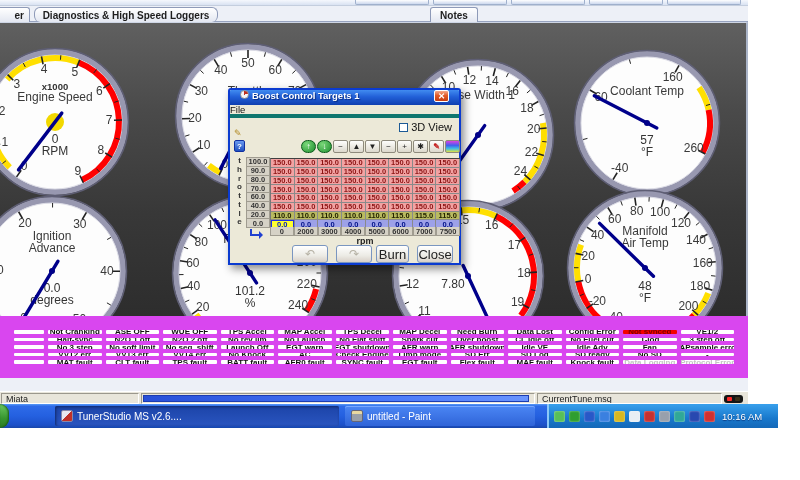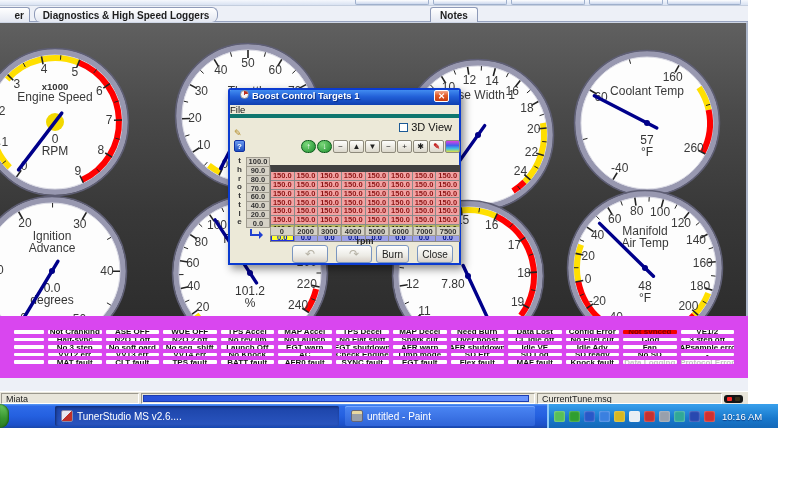--- a/index.html
+++ b/index.html
@@ -51,40 +51,40 @@
   .tbtn.rainbow{background:linear-gradient(180deg,#e040e0,#4060f0 40%,#40c0e0 70%,#e0e040)}
   .dlg-pencil{position:absolute;left:4px;top:38px;font-size:9px;color:#b08820}
   .dlg-help{position:absolute;left:4px;top:50px;width:11px;height:12px;border-radius:2px;
             background:linear-gradient(#6a9af0,#2050c0);border:1px solid #1030a0;color:#fff;
             font-size:8px;font-weight:bold;display:flex;align-items:center;justify-content:center}
   .vletter{position:absolute;left:5px;width:9px;font-size:8px;font-weight:bold;color:#333;text-align:center}
   .tbl-ylab{position:absolute;left:16px;top:67px;width:24px;display:grid;grid-auto-rows:8.75px;
             border-top:1px solid #a09c90}
   .ylab,.xlab{background:#d6d2c6;border:1px solid #a09c90;border-top:none;font-size:7.5px;
               font-weight:bold;color:#333;display:flex;align-items:center;justify-content:center}
-  .tbl-grid{position:absolute;left:40px;top:75px;width:190px;display:grid;
+  .tbl-grid{position:absolute;left:40px;top:68px;width:190px;display:grid;
             grid-template-columns:repeat(8,1fr);grid-auto-rows:8.75px;
-            border-left:1px solid #777;border-top:7px solid #404040}
+            border-left:1px solid #777;border-top:1px solid #404040}
   .cell{font-size:7.5px;font-weight:bold;display:flex;align-items:center;justify-content:center;
         border-right:1px solid #8a8a8a;border-bottom:1px solid #8a8a8a;overflow:hidden}
   .band-high{background:#f2a2a2;color:#8c1414}
   .band-mid{background:#b9ba60;color:#242400}
   .band-low{background:#9da1e8;color:#001288}
   .cell.sel{background:#ffff30;color:#0020c0;box-shadow:inset 0 0 0 1px #2030e0}
   .tbl-x{position:absolute;left:40px;top:137px;width:190px;display:grid;
          grid-template-columns:repeat(8,1fr);grid-auto-rows:9px}
   .corner{position:absolute;left:20px;top:139px;width:11px;height:7px;
           border-left:2px solid #2040d0;border-bottom:2px solid #2040d0}
   .corner:after{content:'';position:absolute;right:-6px;bottom:-5px;border:4px solid transparent;
                 border-left-color:#2040d0}
   .rpm{position:absolute;left:40px;top:146px;width:190px;text-align:center;font-size:9px;
        font-weight:bold;color:#222}
   .xp-btn{position:absolute;top:155px;height:18px;display:flex;align-items:center;justify-content:center;
           background:linear-gradient(#ffffff,#ecebe5 60%,#d8d0c8);border:1px solid #7a96c0;
-          border-radius:3px;font-size:10px;color:#222}
+          border-radius:3px;font-size:13px;color:#222}
   .ghost{color:#b5b1a4;font-size:12px}
   
   .grid{position:absolute;left:0;top:316px;width:748px;height:62px;background:#d946ef;
         display:grid;grid-template-columns:30px repeat(12,1fr);grid-auto-rows:1fr;
         gap:4px;padding:14px}
   .ind{background:#fff;font-size:8px;font-weight:bold;color:#101010;display:flex;align-items:center;
        justify-content:center;border-radius:1px;white-space:nowrap;overflow:hidden}
   .ind.alarm{background:#f40000;color:#7c0000}
   .ind.dim{color:#c4c4c4}
   
@@ -618,21 +618,21 @@
         <div class="ind">No Launch</div>
         <div class="ind">No Flat shift</div>
         <div class="ind">Spark cut</div>
         <div class="ind">Over boost</div>
         <div class="ind">CL Idle off</div>
         <div class="ind">No Fuel cut</div>
         <div class="ind">T-log</div>
         <div class="ind">3 step off</div>
         <div class="ind"></div>
         <div class="ind">No 3 step</div>
-        <div class="ind">No soft oard</div>
+        <div class="ind">No soft limit</div>
         <div class="ind">No seq. shift</div>
         <div class="ind">Launch Off</div>
         <div class="ind">EGT warn</div>
         <div class="ind">EGT shutdown</div>
         <div class="ind">AFR warn</div>
         <div class="ind">AFR shutdown</div>
         <div class="ind">Idle VE</div>
         <div class="ind">Idle Adv</div>
         <div class="ind">Fan</div>
         <div class="ind">MAPsample error!</div>

